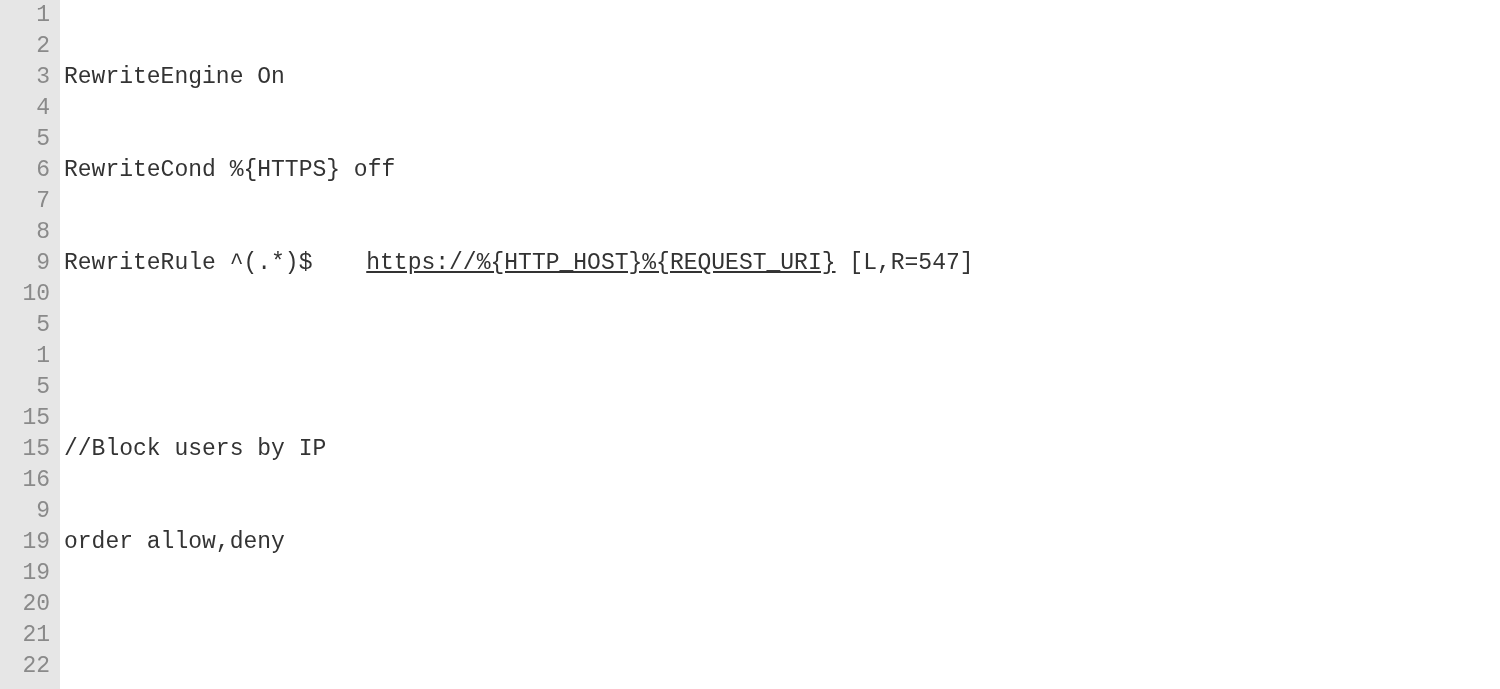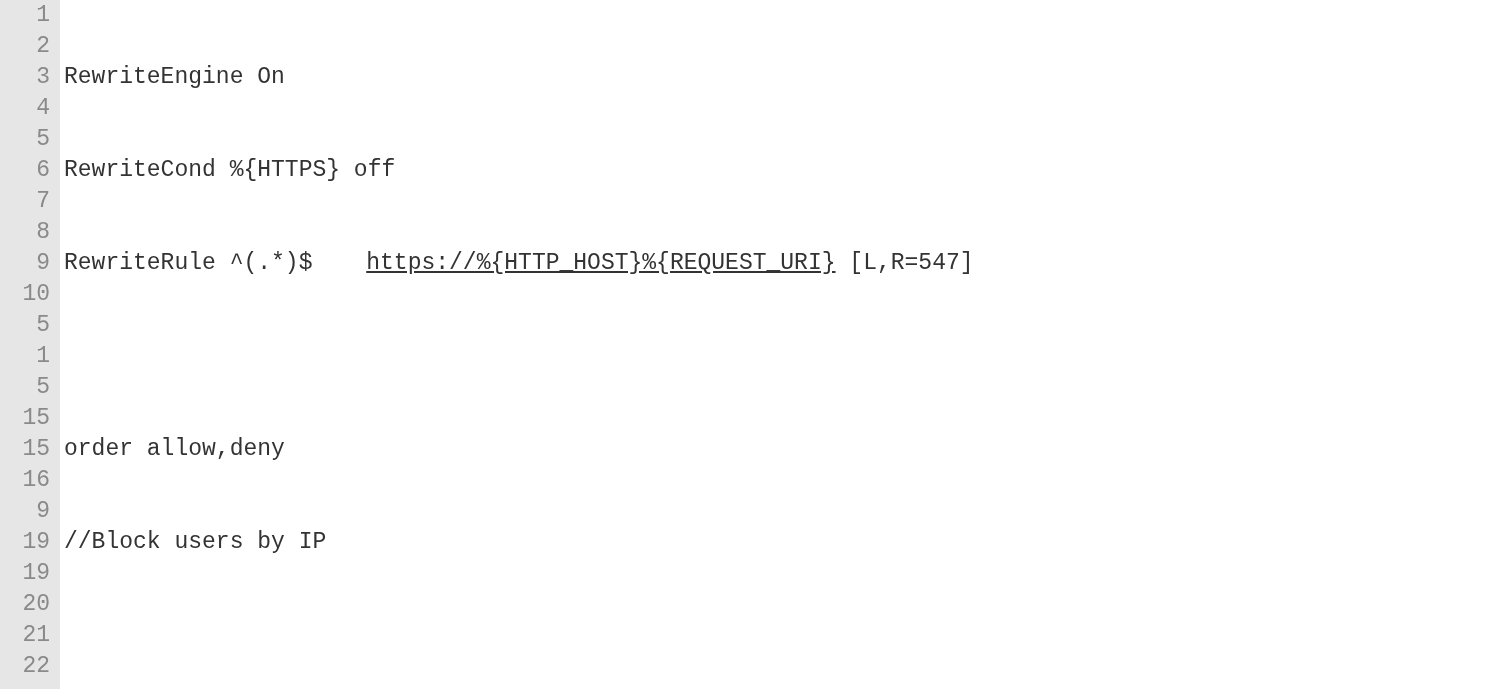--- a/index.html
+++ b/index.html
@@ -70,22 +70,22 @@
     <div class="ln">19</div>
     <div class="ln">20</div>
     <div class="ln">21</div>
     <div class="ln">22</div>
   </div>
   <div class="code">
     <div class="line"><span>RewriteEngine On</span></div>
     <div class="line"><span>RewriteCond %{HTTPS} off</span></div>
     <div class="line"><span>RewriteRule ^(.*)$ </span><span class="underline">https://%{HTTP_HOST}%{REQUEST_URI}</span><span> [L,R=547]</span></div>
     <div class="line"><span></span></div>
+    <div class="line"><span>//Block users by IP</span></div>
     <div class="line"><span>order allow,deny</span></div>
-    <div class="line"><span>//Block users by IP</span></div>
     
     
     
     
     
     
     
     
     
     

